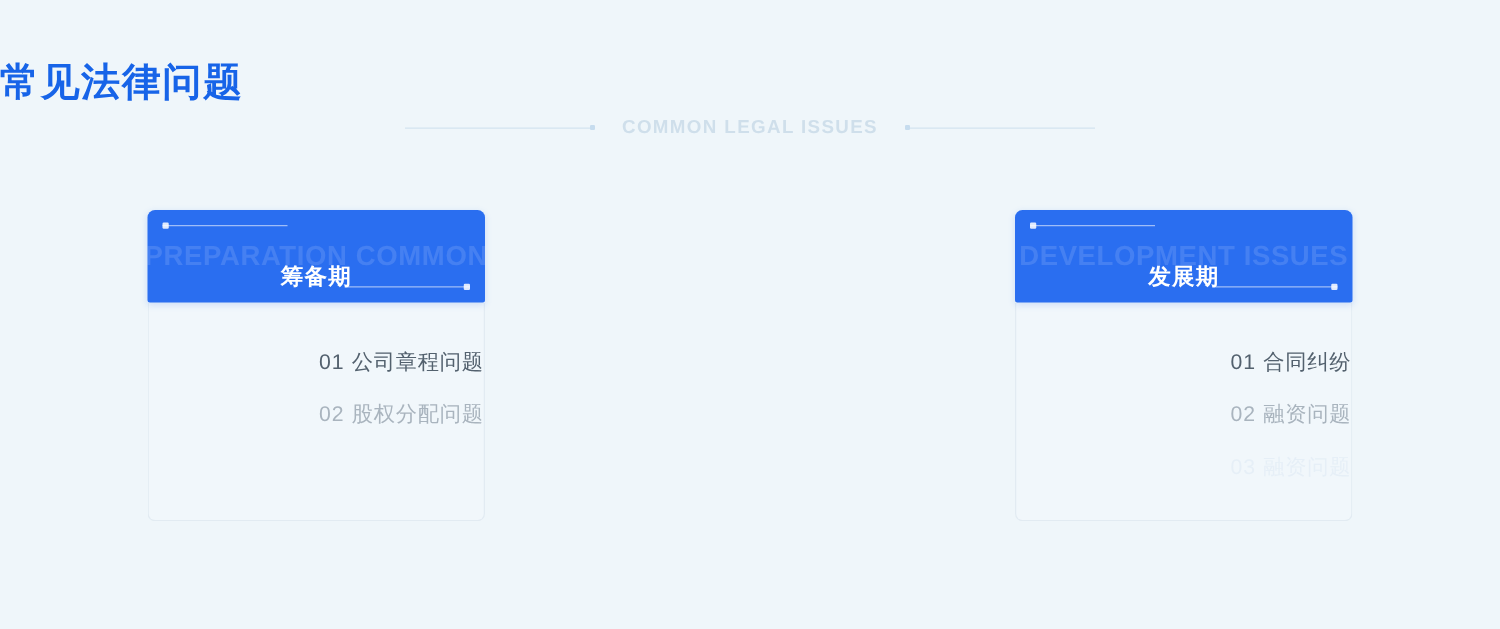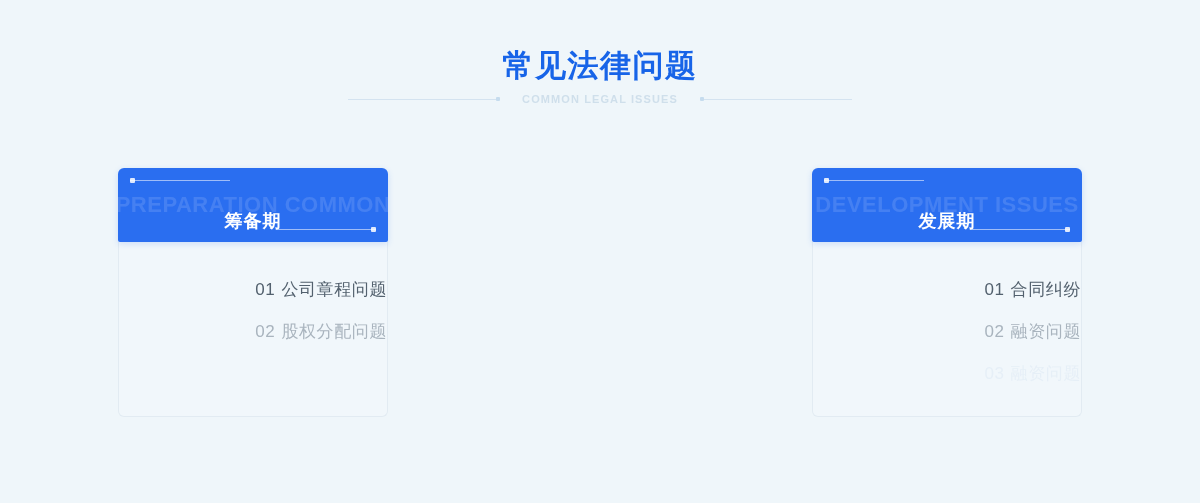--- a/index.html
+++ b/index.html
@@ -21,21 +21,20 @@
     width: 1200px;
     height: 503px;
   }
 
   
   .heading {
     position: absolute;
     top: 44px;
     left: 0;
     width: 1200px;
-    text-align: center;
   }
 
   .heading-title {
     font-size: 31px;
     font-weight: bold;
     color: #1764e8;
     letter-spacing: 1.5px;
     line-height: 44px;
   }
 
@@ -67,21 +66,21 @@
     top: 3px;
     width: 4px;
     height: 4px;
     background: #c6dcee;
     border-radius: 1px;
   }
   .sub-rule.left .dot  { right: 0; }
   .sub-rule.right .dot { left: 0; }
 
   .subtitle-text {
-    font-size: 11px;
+    font-size: 15px;
     font-weight: bold;
     letter-spacing: 1.1px;
     color: #cfdfeb;
     padding: 0 22px;
     white-space: nowrap;
   }
 
   
   .cards {
     position: absolute;

